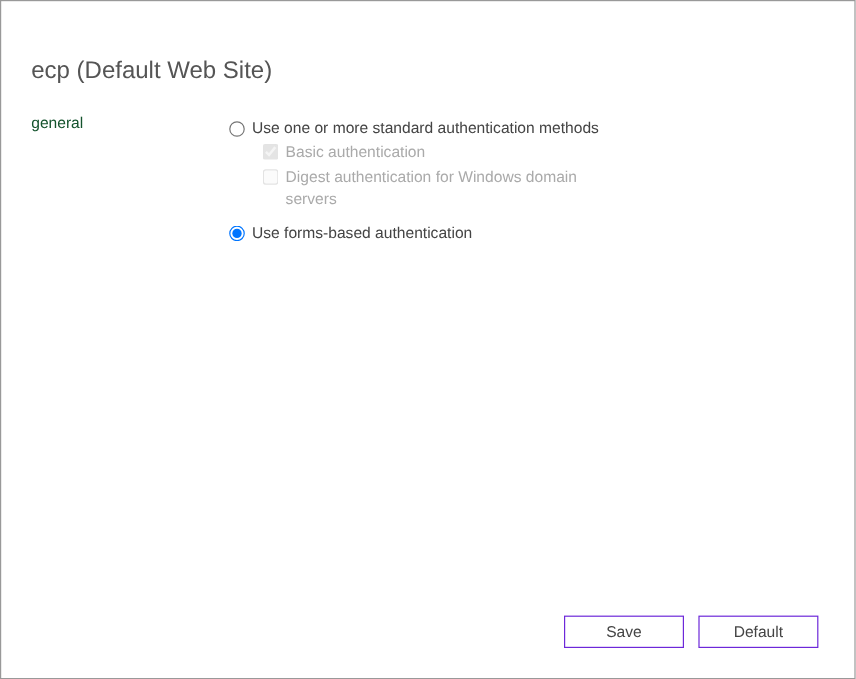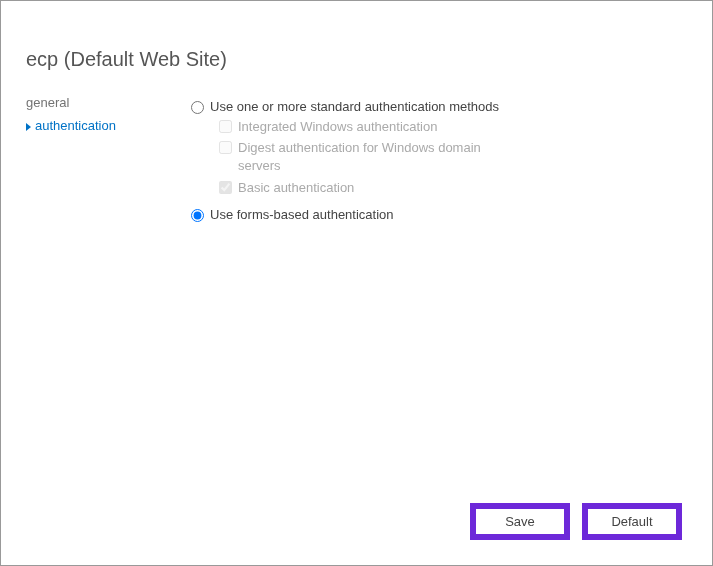--- a/index.html
+++ b/index.html
@@ -29,21 +29,21 @@
     .content {
       display: flex;
       margin-top: 20px;
     }
     .sidebar {
       width: 190px;
       padding-left: 25px;
     }
     .sidebar-item {
       font-size: 13px;
-      color: #737373;
+      color: #14532d;
       padding: 4px 0;
       cursor: default;
     }
     .sidebar-item.active {
       color: #0072c6;
       cursor: pointer;
     }
     .caret {
       display: inline-block;
       width: 0;
@@ -107,21 +107,21 @@
     }
     .footer {
       position: absolute;
       bottom: 25px;
       right: 30px;
       display: flex;
       gap: 12px;
     }
     .btn {
       background: #fff;
-      border: 6px solid #6d28d9;
+      border: 1px solid #6d28d9;
       padding: 5px 0;
       width: 100px;
       font-size: 13px;
       color: #444;
       cursor: pointer;
       text-align: center;
       font-family: inherit;
     }
   </style>
 </head>
@@ -129,42 +129,35 @@
 
 <div class="header">
   <div class="page-title">ecp (Default Web Site)</div>
 </div>
 
 <div class="content">
   <div class="sidebar">
     <div class="sidebar-item">
       <span>general</span>
     </div>
-    <div class="sidebar-item active">
-      <span class="caret"></span><span>authentication</span>
-    </div>
   </div>
 
   <div class="main">
     <div class="radio-row">
       <input type="radio" name="authmode" style="">
       <span class="radio-label">Use one or more standard authentication methods</span>
     </div>
     <div class="checkbox-group">
       <div class="checkbox-row disabled">
-        <input type="checkbox" disabled="" style="">
-        <span class="checkbox-label">Integrated Windows authentication</span>
+        <input type="checkbox" checked="" disabled="" style="">
+        <span class="checkbox-label">Basic authentication</span>
       </div>
       <div class="checkbox-row disabled">
         <input type="checkbox" disabled="" style="">
         <span class="checkbox-label">Digest authentication for Windows domain servers</span>
-      </div>
-      <div class="checkbox-row disabled">
-        <input type="checkbox" checked="" disabled="" style="">
-        <span class="checkbox-label">Basic authentication</span>
       </div>
     </div>
 
     <div class="radio-row">
       <input type="radio" name="authmode" checked="" style="">
       <span class="radio-label">Use forms-based authentication</span>
     </div>
   </div>
 </div>
 

